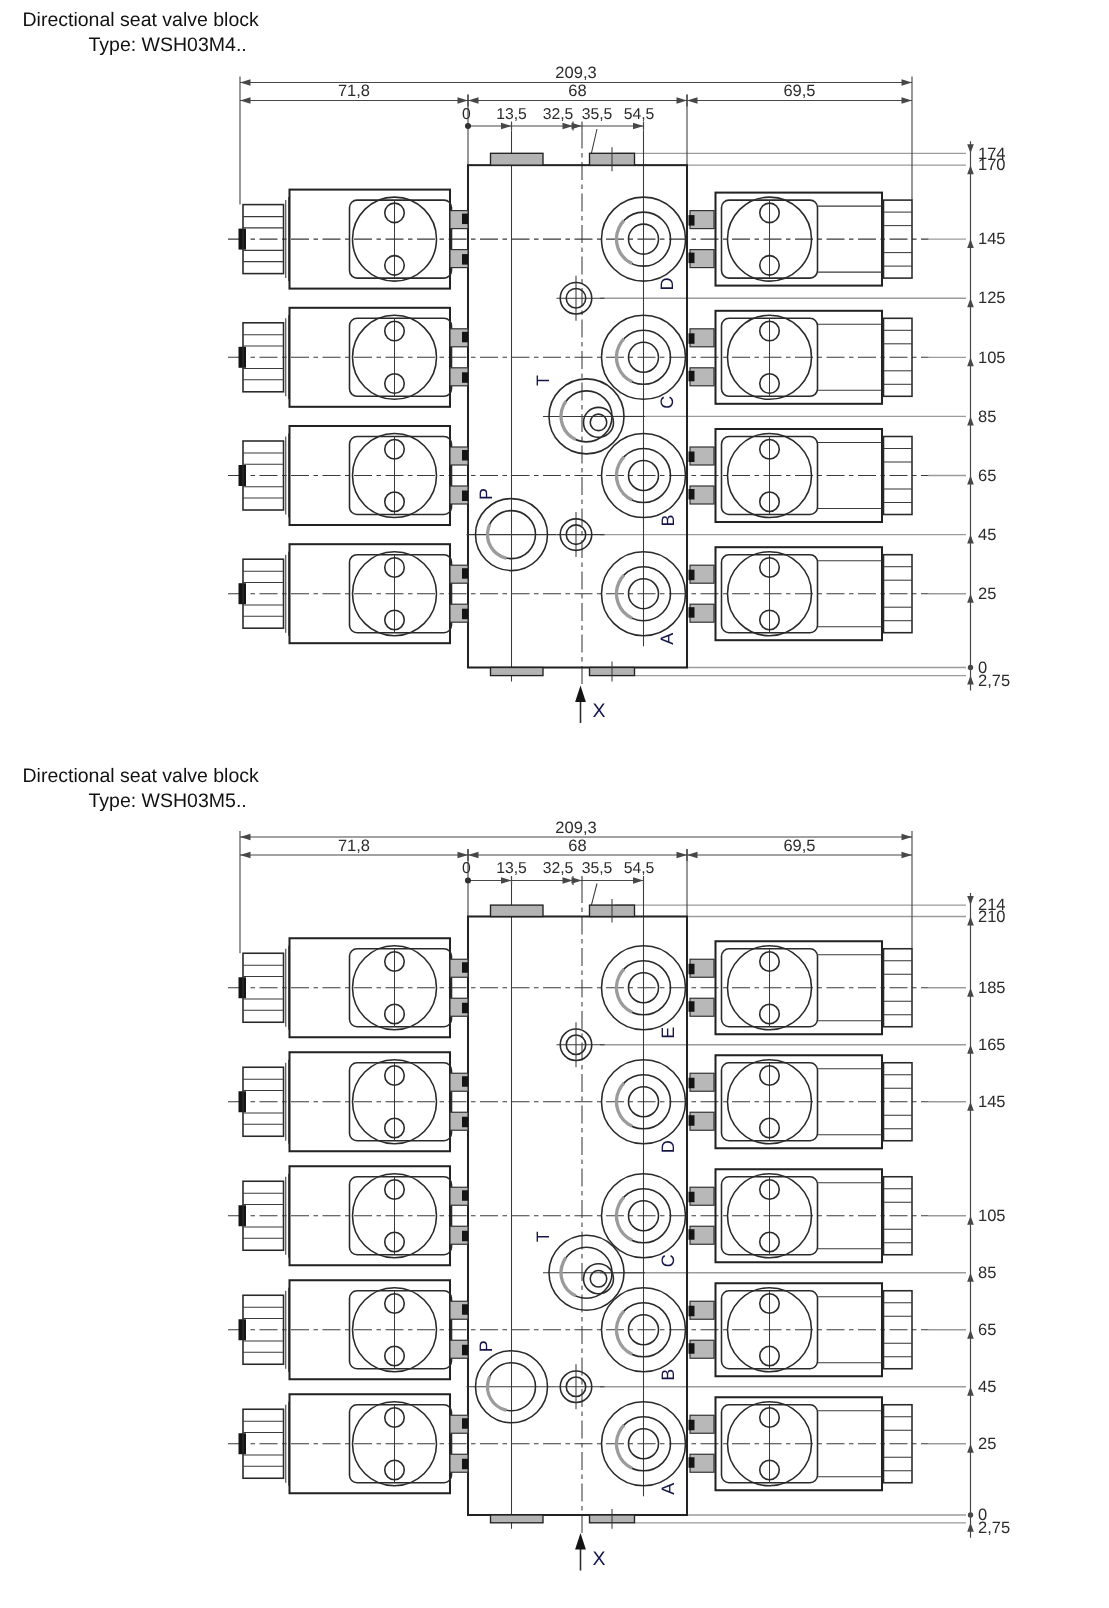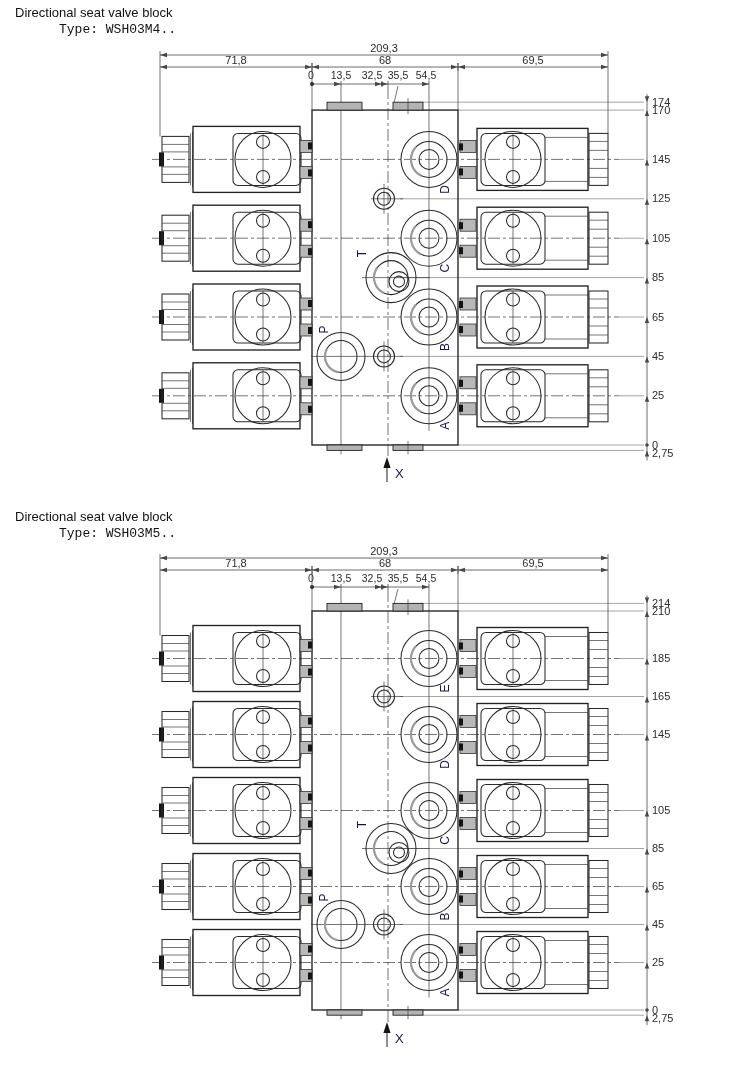--- a/index.html
+++ b/index.html
@@ -1,19 +1,19 @@
 <!DOCTYPE html>
 <html><head>
 <meta charset="utf-8">
 <style>
   html,body{margin:0;padding:0;background:#fff;}
   .page{position:relative;width:739px;height:1072px;background:#fff;overflow:hidden;
         font-family:"Liberation Sans",sans-serif;padding-left:28px;}
   .dtitle{position:absolute;left:15px;font-size:13px;color:#111;line-height:1.3;}
-  .dtitle .tline{margin-left:44px;font-family:Liberation Mono, monospace;}
+  .dtitle .tline{margin-left:44px;}
   svg{position:absolute;left:0;top:0;}
   
   .o{fill:none;stroke:#2a2a2a;stroke-width:1.05;}
   .o2{fill:none;stroke:#222;stroke-width:1.35;}
   .thin{fill:none;stroke:#3a3a3a;stroke-width:0.7;}
   .dim{fill:none;stroke:#474747;stroke-width:0.8;}
   .gray{fill:none;stroke:#9b9b9b;stroke-width:0.9;}
   .cl{fill:none;stroke:#3a3a3a;stroke-width:0.7;stroke-dasharray:12 3 3 3;}
   .garc{fill:none;stroke:#9b9b9b;stroke-width:2.2;}
   .tab{fill:#b3b3b3;stroke:#222;stroke-width:0.9;}

